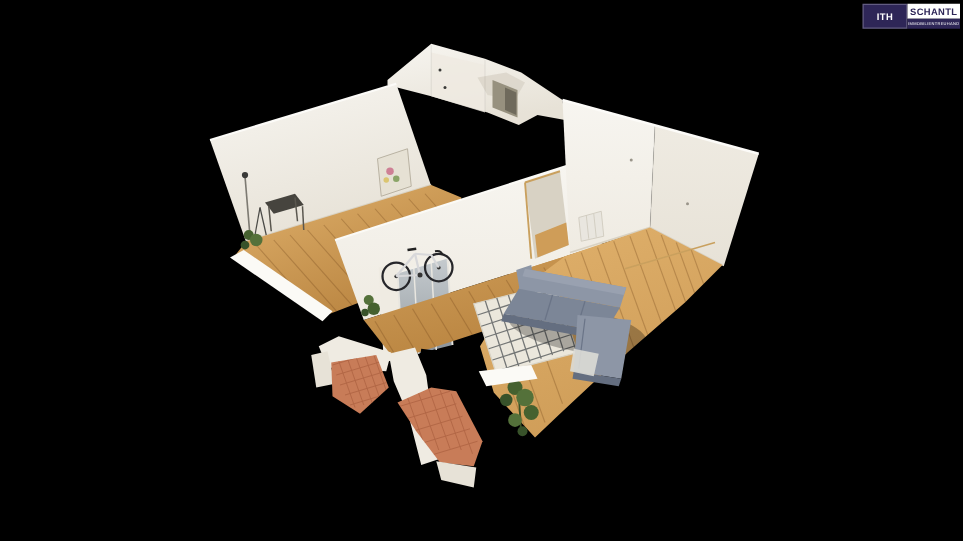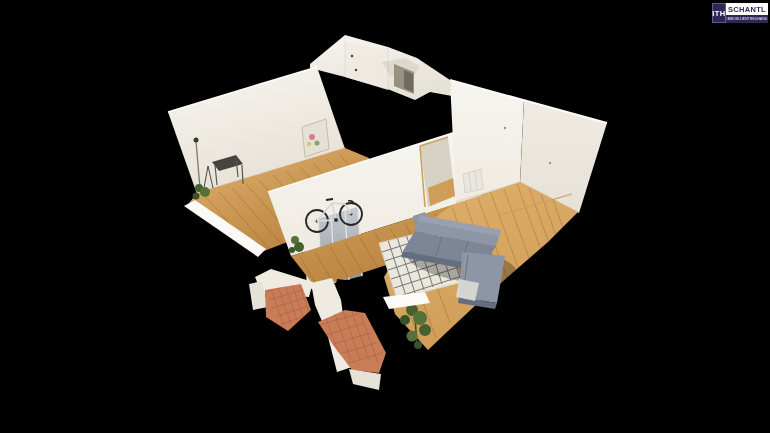--- a/index.html
+++ b/index.html
@@ -1,20 +1,20 @@
 <!DOCTYPE html>
 <html><head>
 <meta charset="utf-8">
 <style>
   html,body{margin:0;padding:0;background:#000;}
   .stage{position:relative;width:770px;height:433px;background:#000;overflow:hidden;
          font-family:"Liberation Sans",sans-serif;}
   .stage svg{position:absolute;left:0;top:0;}
   .logo{position:absolute;top:3px;right:2px;display:flex;align-items:stretch;height:20px;}
-  .logo-icon{width:14px;height:20px;display:flex;align-items:center;justify-content:center;
+  .logo-icon{width:36px;height:20px;display:flex;align-items:center;justify-content:center;
              color:#fff;font-size:7.5px;font-weight:bold;letter-spacing:.4px;
              border:1px solid rgba(255,255,255,.25);box-sizing:border-box;}
   .logo-right{display:flex;flex-direction:column;width:42px;}
   .logo-brand{background:#fff;height:12px;display:flex;align-items:center;justify-content:center;
               font-size:7.5px;font-weight:bold;letter-spacing:.3px;}
   .logo-tagline{height:8px;display:flex;align-items:center;justify-content:center;
                 color:#fff;font-size:3.2px;letter-spacing:.25px;white-space:nowrap;overflow:hidden;}
 </style>
 </head>
 <body>

